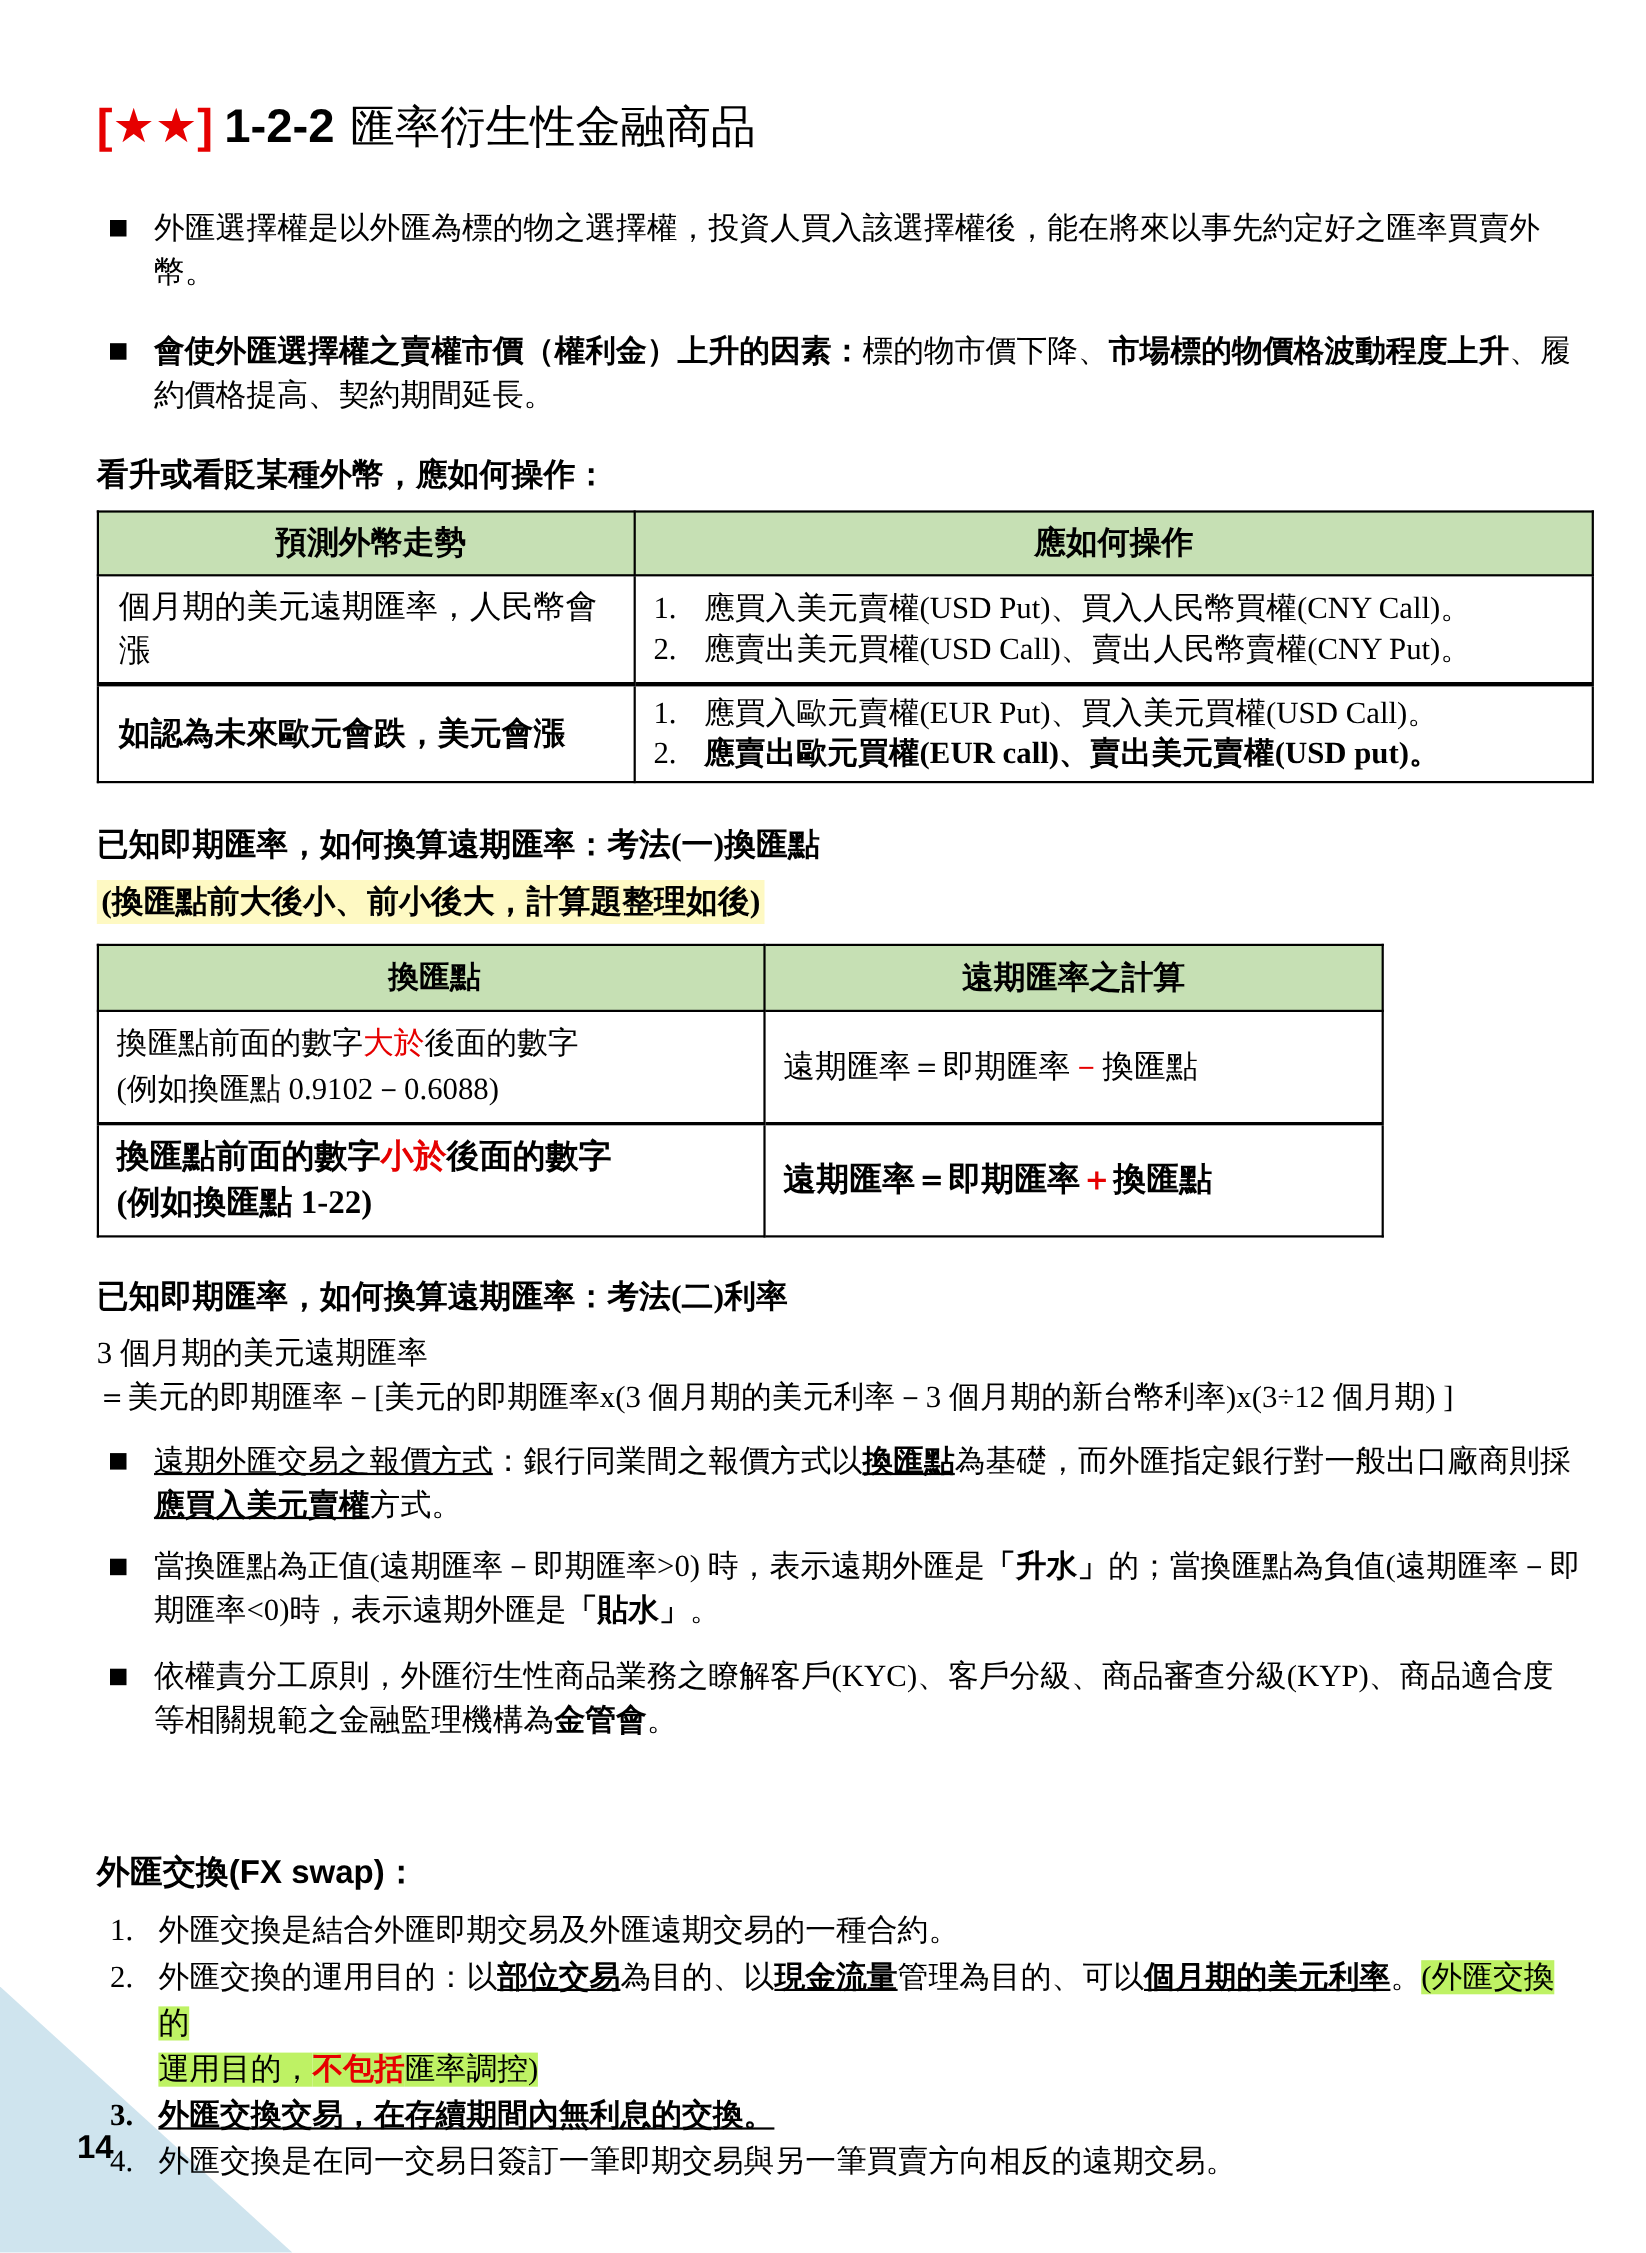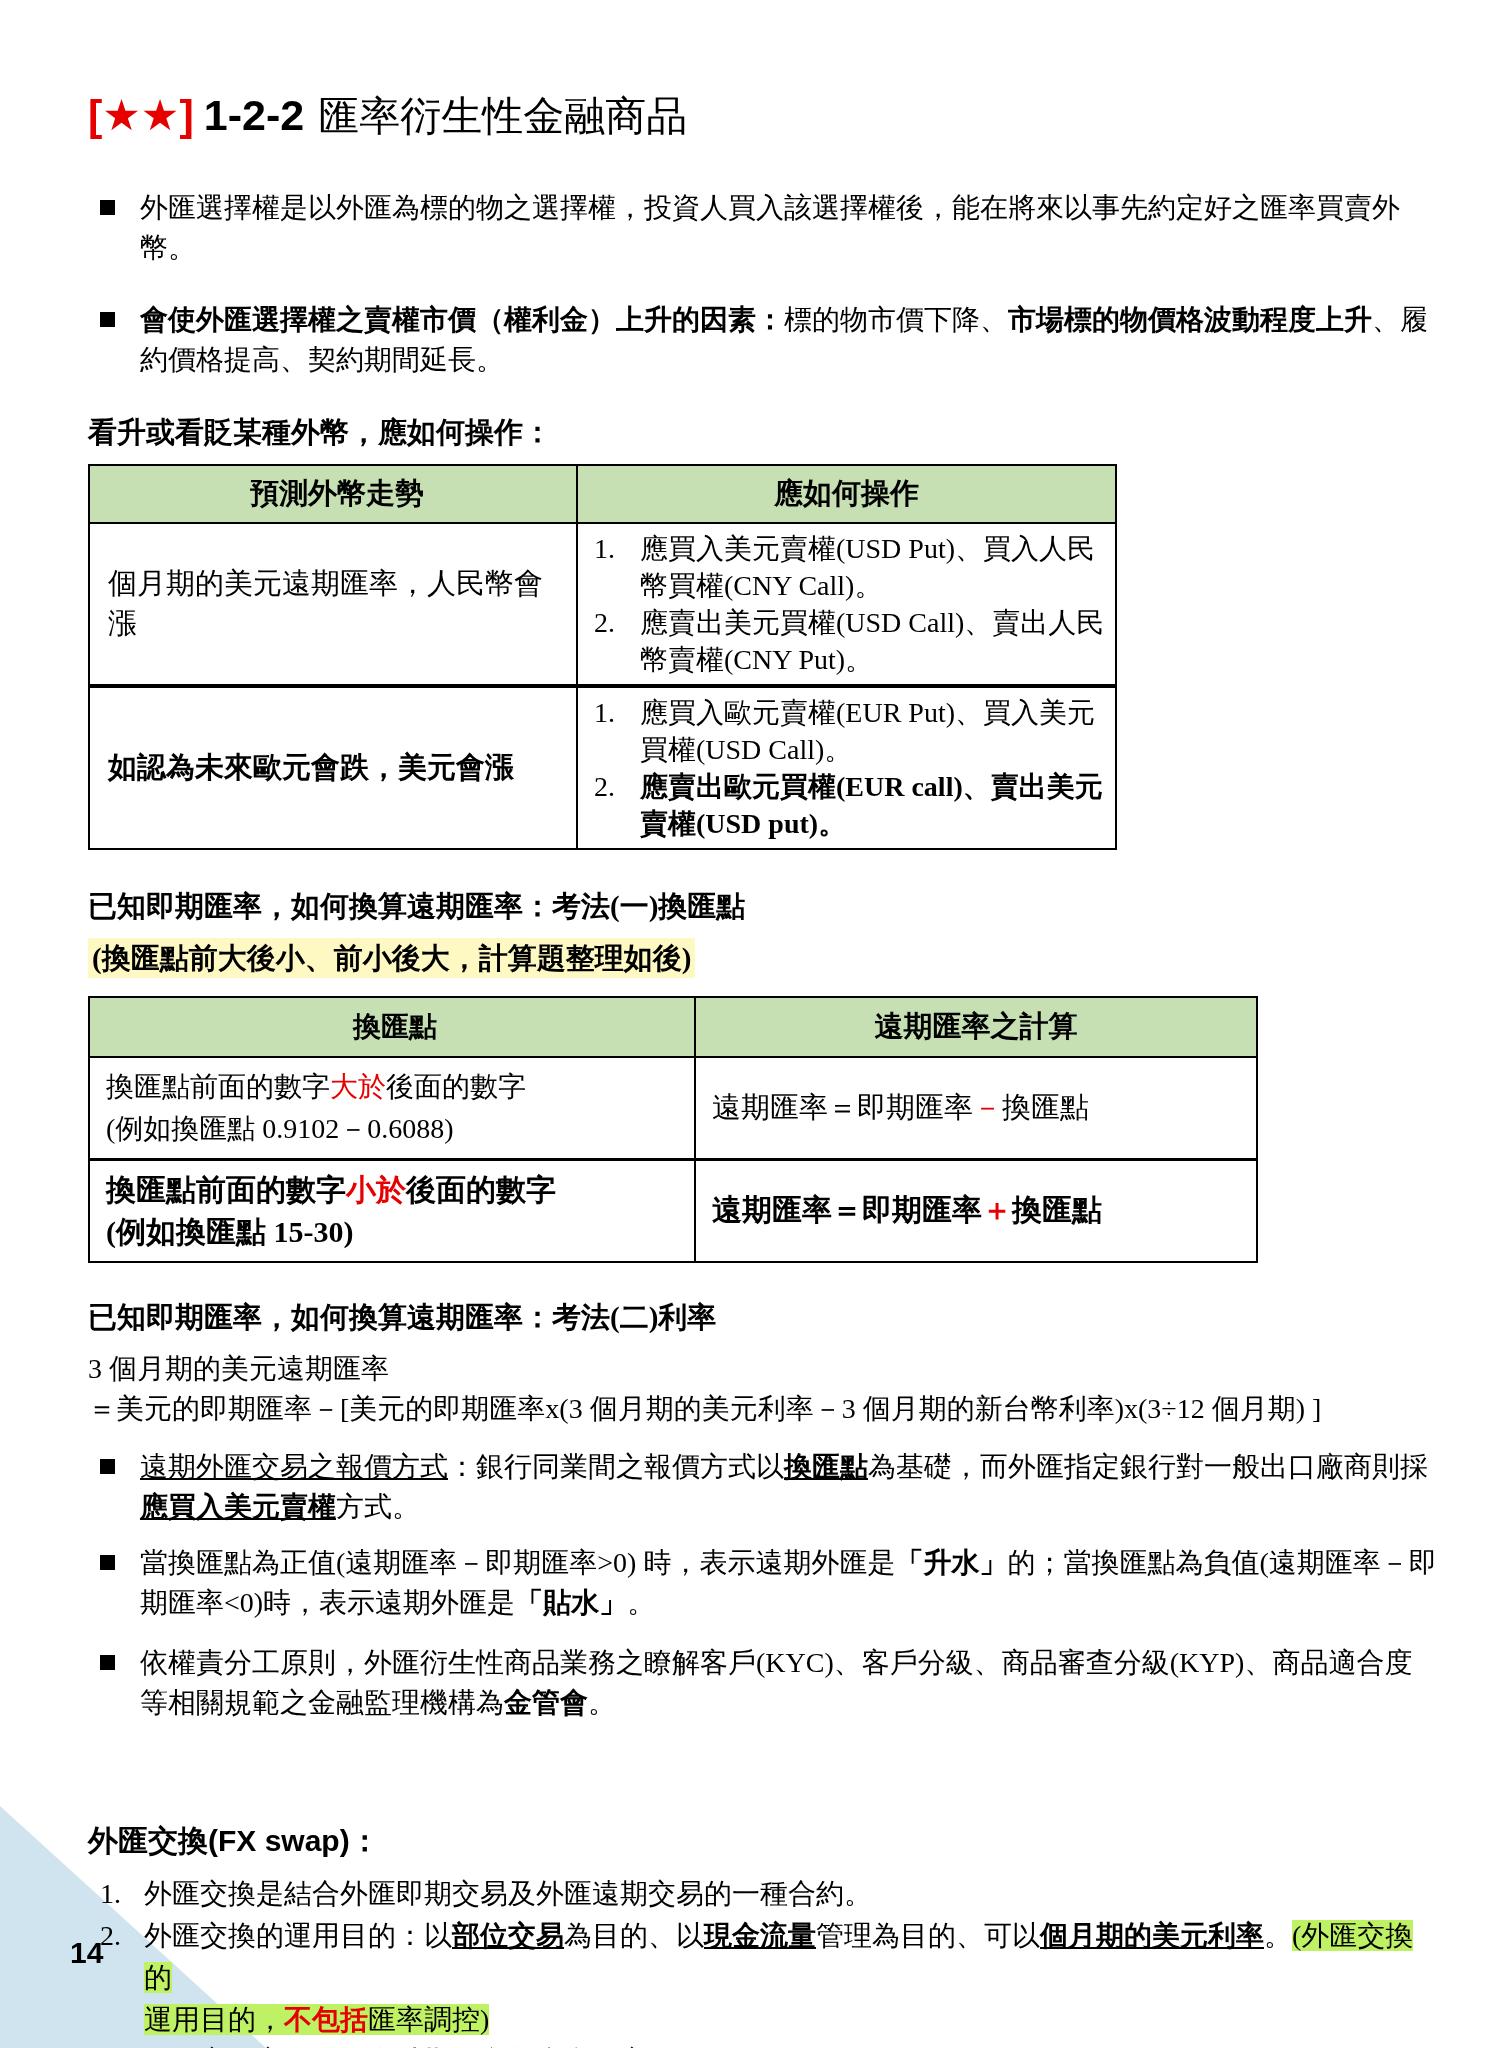--- a/index.html
+++ b/index.html
@@ -27,21 +27,21 @@
   .bullet{display:flex;font-size:28px;line-height:40px;margin:0 0 32px 0;}
   .bullet .sq{flex:none;width:15px;height:15px;background:#000;margin:12px 25px 0 12px;}
   .bullet .bt{flex:1;}
 
   .sec-heading{font-size:29px;font-weight:bold;line-height:40px;margin:0 0 12px 0;}
 
   
   table{border-collapse:collapse;table-layout:fixed;}
   th,td{border:2px solid #000;}
   th{background:#c6e0b4;font-weight:bold;font-size:29px;text-align:center;padding:6px 4px;}
-  .t1{width:1029px;margin:0 0 36px 0;}
+  .t1{width:1361px;margin:0 0 36px 0;}
   .t1 .c-forecast{width:458px;font-size:29px;padding:8px 10px 8px 18px;vertical-align:middle;}
   .t1 td.c-actions{padding:6px 4px 6px 0;}
   .t1 .thick td{border-top-width:4px;}
   .action-line{display:flex;font-size:28px;line-height:37px;}
   .action-line .num{flex:none;width:46px;text-align:left;padding-left:16px;}
   .t2{width:1170px;margin:0 0 34px 0;}
   .t2 .c-left{width:578px;font-size:28px;line-height:42px;padding:8px 10px 8px:16px;padding:8px 10px 8px 16px;vertical-align:middle;}
   .t2 .c-right{font-size:29px;padding:8px 10px 8px 16px;vertical-align:middle;}
   .t2 .row2 .c-left,.t2 .row2 .c-right{font-weight:bold;font-size:30px;}
   .t2 .thick td{border-top-width:3px;}
@@ -142,21 +142,21 @@
         <span>換匯點前面的數字</span><span class="red">大於</span><span>後面的數字</span><br>
         <span>(例如換匯點 0.9102－0.6088)</span>
       </td>
       <td class="c-right">
         <span>遠期匯率＝即期匯率</span><span class="red">－</span><span>換匯點</span>
       </td>
     </tr>
     <tr class="thick row2">
       <td class="c-left">
         <span>換匯點前面的數字</span><span class="red">小於</span><span>後面的數字</span><br>
-        <span>(例如換匯點 15-30)</span>
+        <span>(例如換匯點 1-22)</span>
       </td>
       <td class="c-right">
         <span>遠期匯率＝即期匯率</span><span class="red">＋</span><span>換匯點</span>
       </td>
     </tr>
   </tbody>
     </table>
 
   <div class="sec-heading">已知即期匯率，如何換算遠期匯率：考法(二)利率</div>
   <div class="formula">3 個月期的美元遠期匯率</div>

